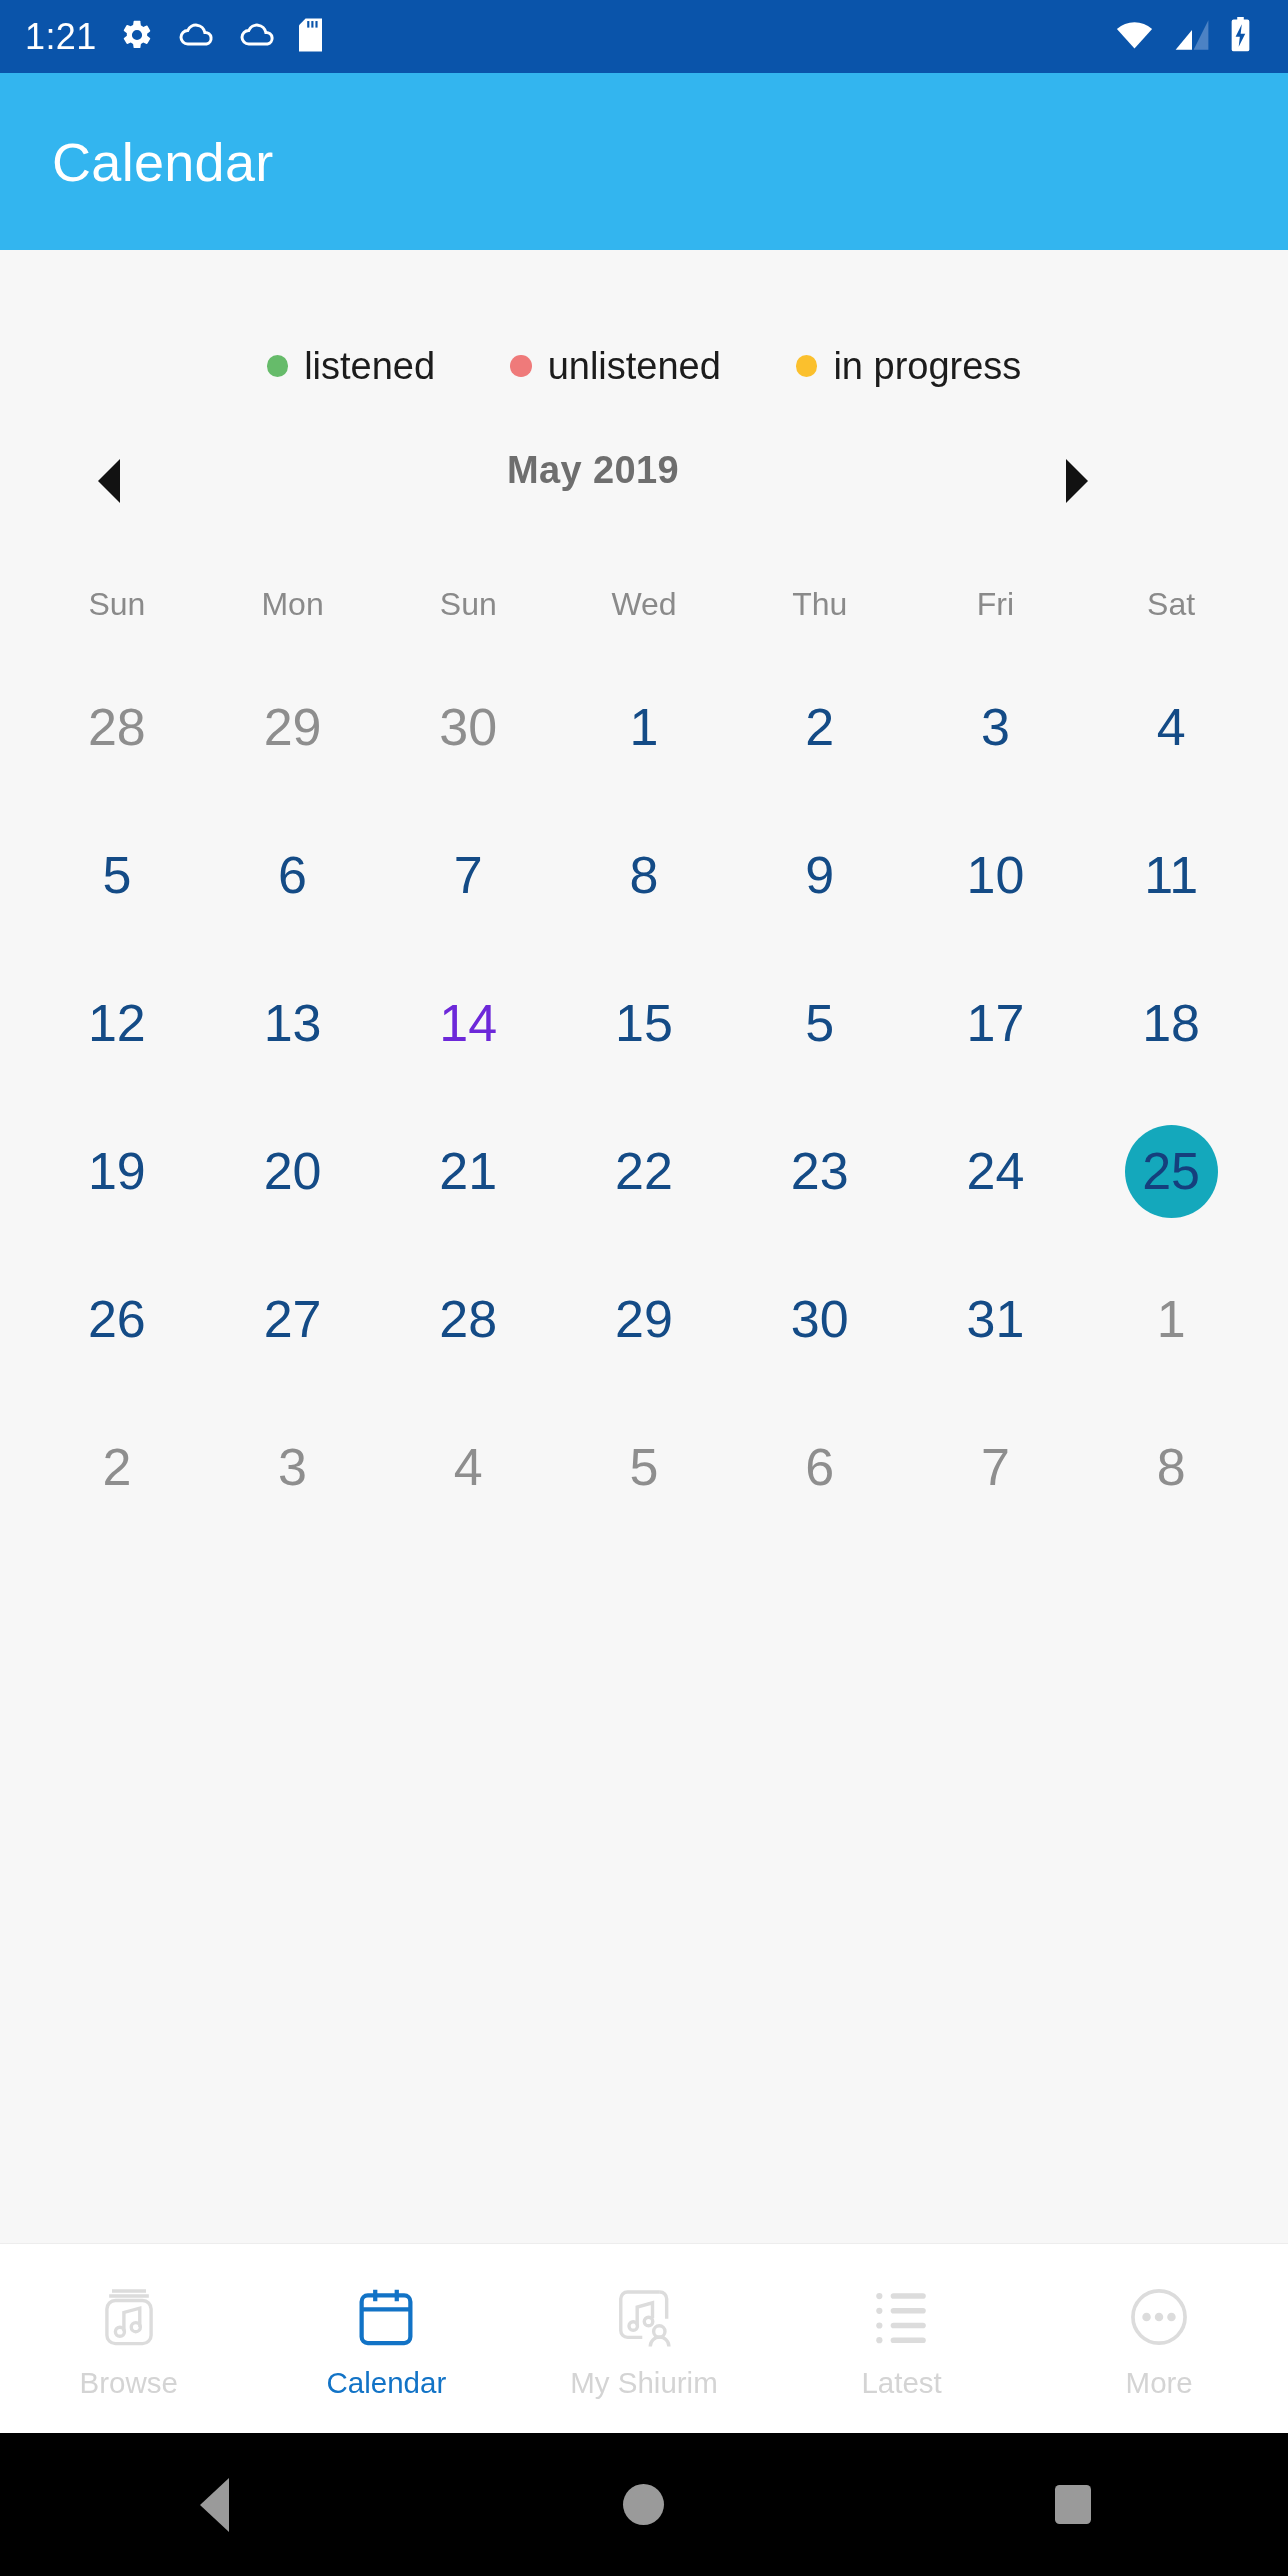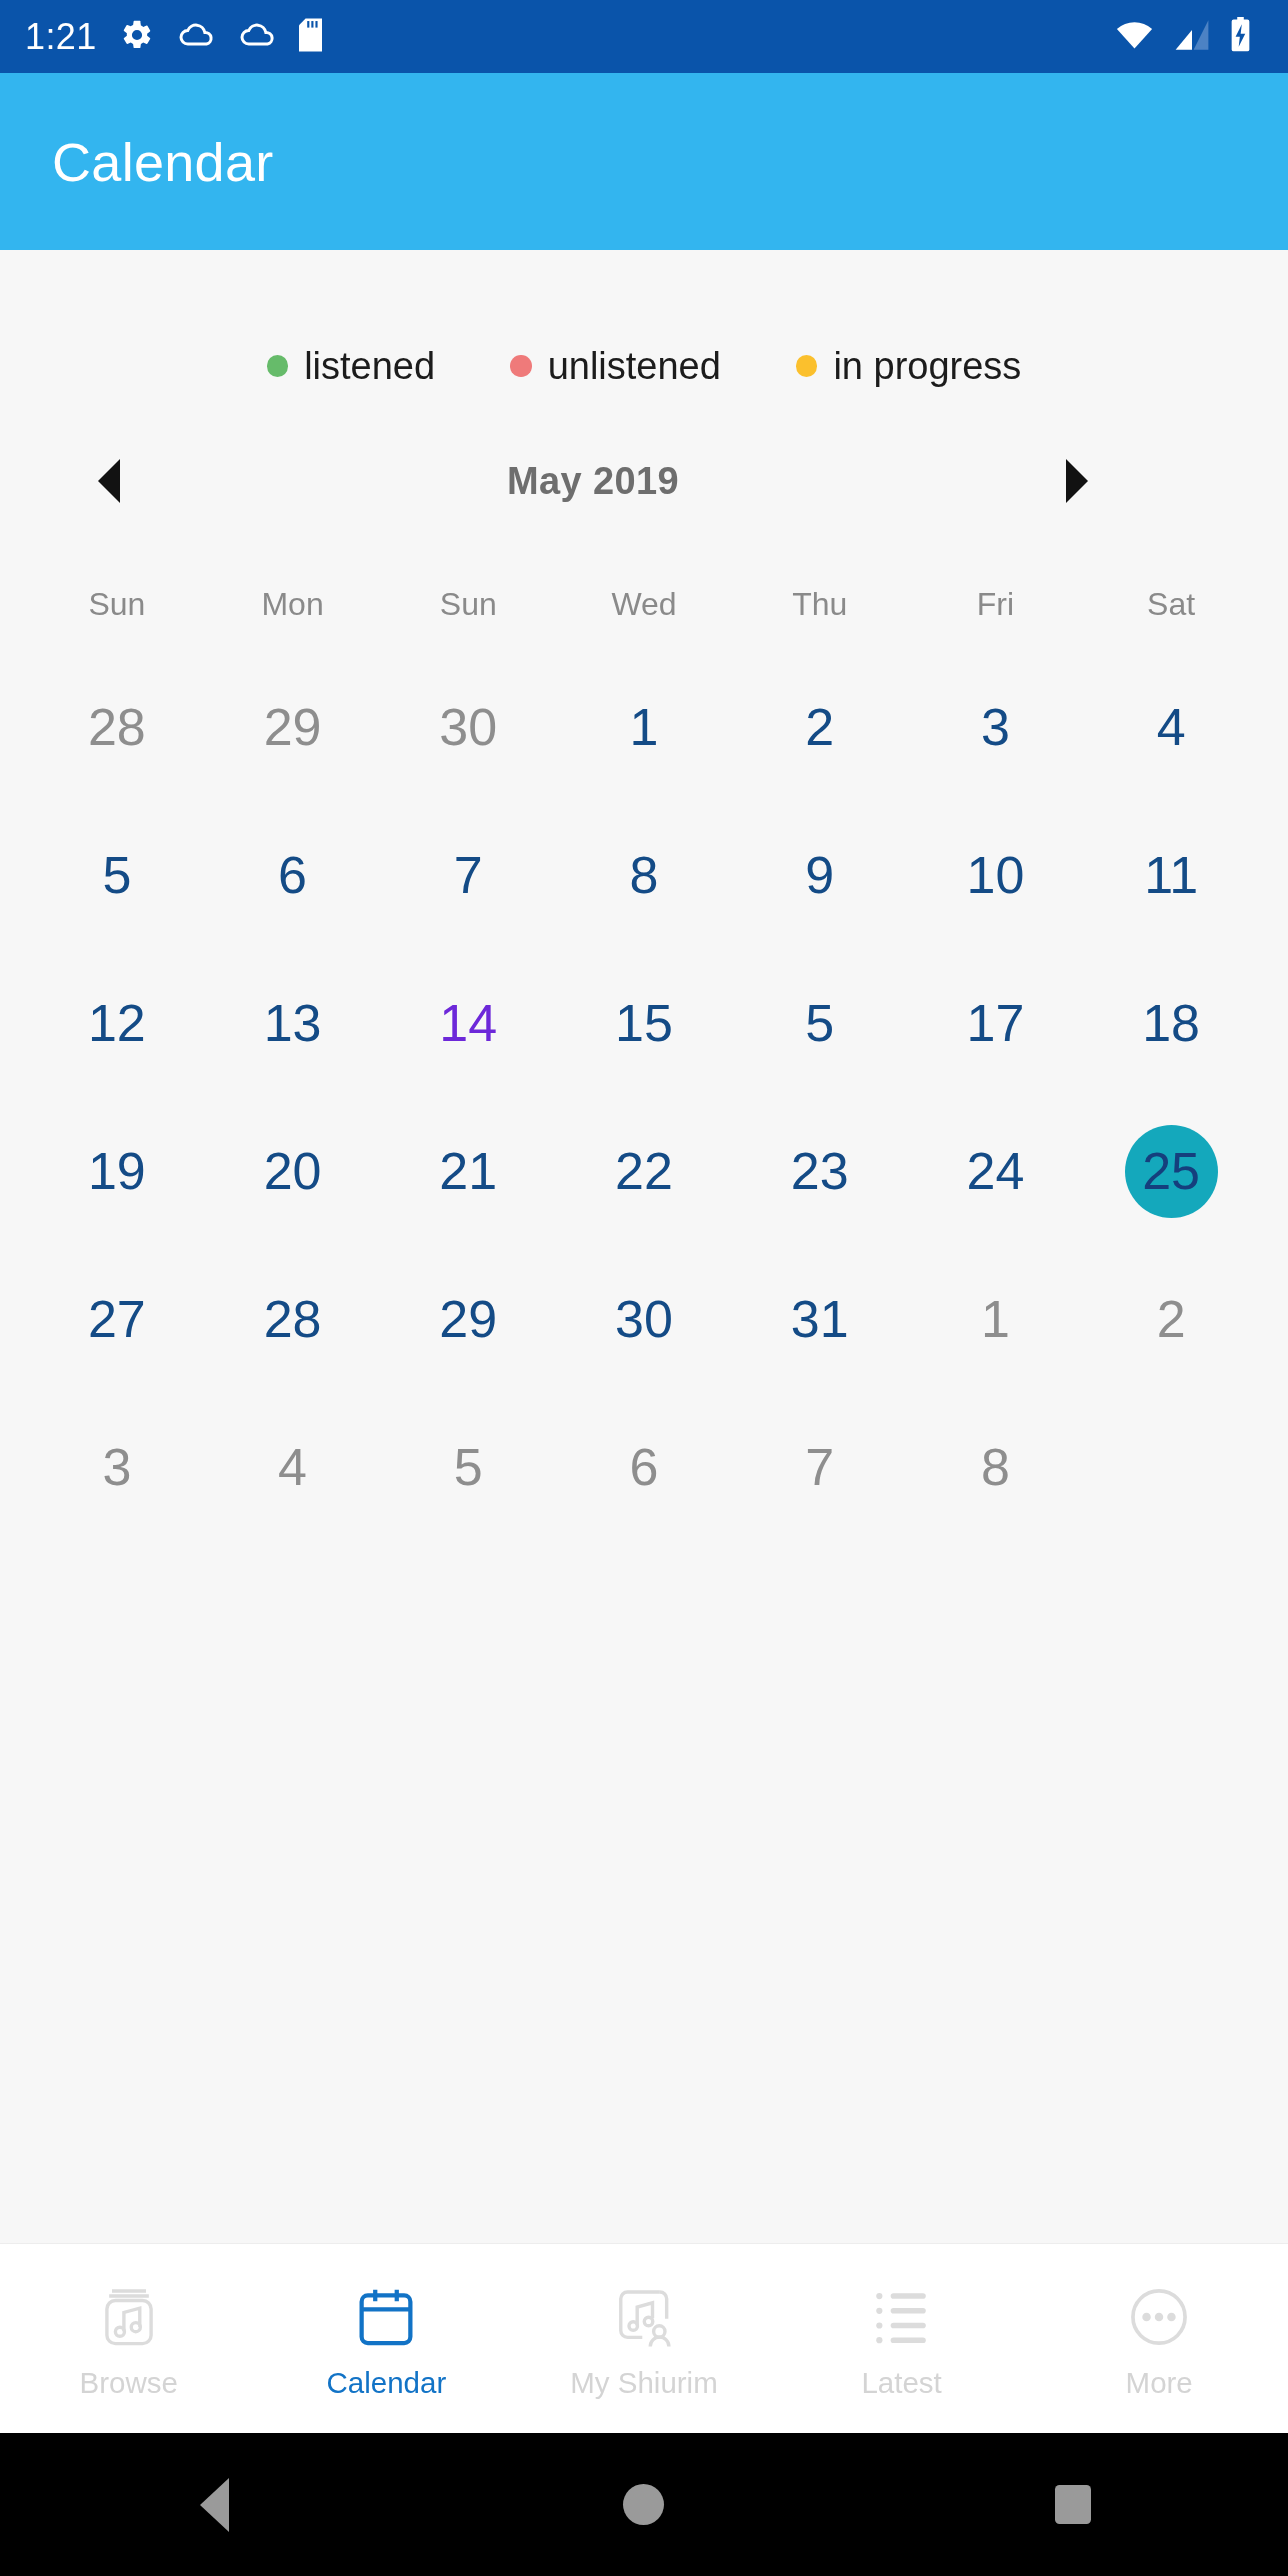--- a/index.html
+++ b/index.html
@@ -102,21 +102,21 @@
   }
   .legend-label {
     font-size: 38px;
     color: #1C1C1C;
     line-height: 1;
   }
 
   
   .month-nav {
     display: flex;
-    align-items: center;
+    align-items: flex-start;
     justify-content: space-between;
     padding: 55px 179px 0 77px;
   }
   .nav-arrow {
     width: 64px;
     height: 64px;
     display: flex;
     align-items: center;
     justify-content: center;
     cursor: pointer;
@@ -430,20 +430,23 @@
         <div class="day-cell">
           <span class="day-num" style="color: rgb(20, 75, 134);">23</span>
         </div>
         <div class="day-cell">
           <span class="day-num" style="color: rgb(20, 75, 134);">24</span>
         </div>
         <div class="day-cell">
           <span class="day-num selected" style="background: rgb(20, 168, 188);">25</span>
         </div>
         <div class="day-cell">
+          <span class="day-num" style="color: rgb(20, 75, 134);">26</span>
+        </div>
+        <div class="day-cell">
           <span class="day-num" style="color: rgb(20, 75, 134);">27</span>
         </div>
         <div class="day-cell">
           <span class="day-num" style="color: rgb(20, 75, 134);">28</span>
         </div>
         <div class="day-cell">
           <span class="day-num" style="color: rgb(20, 75, 134);">29</span>
         </div>
         <div class="day-cell">
           <span class="day-num" style="color: rgb(20, 75, 134);">30</span>

